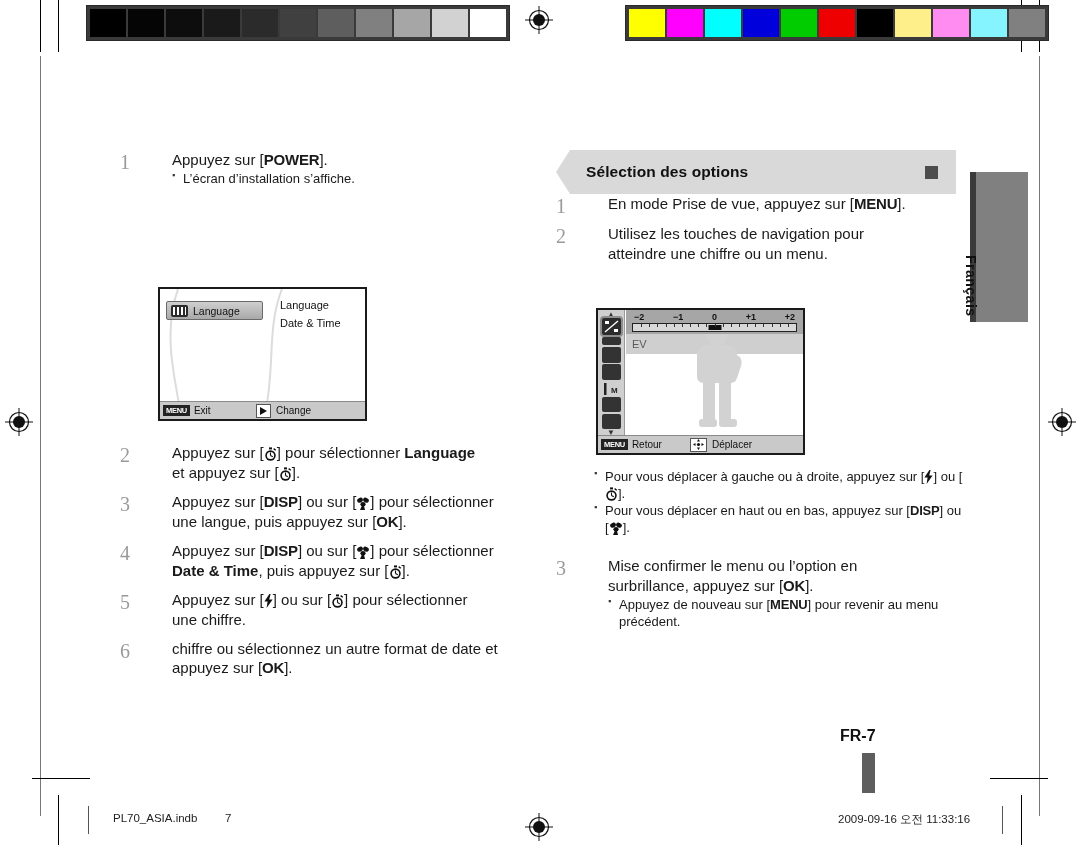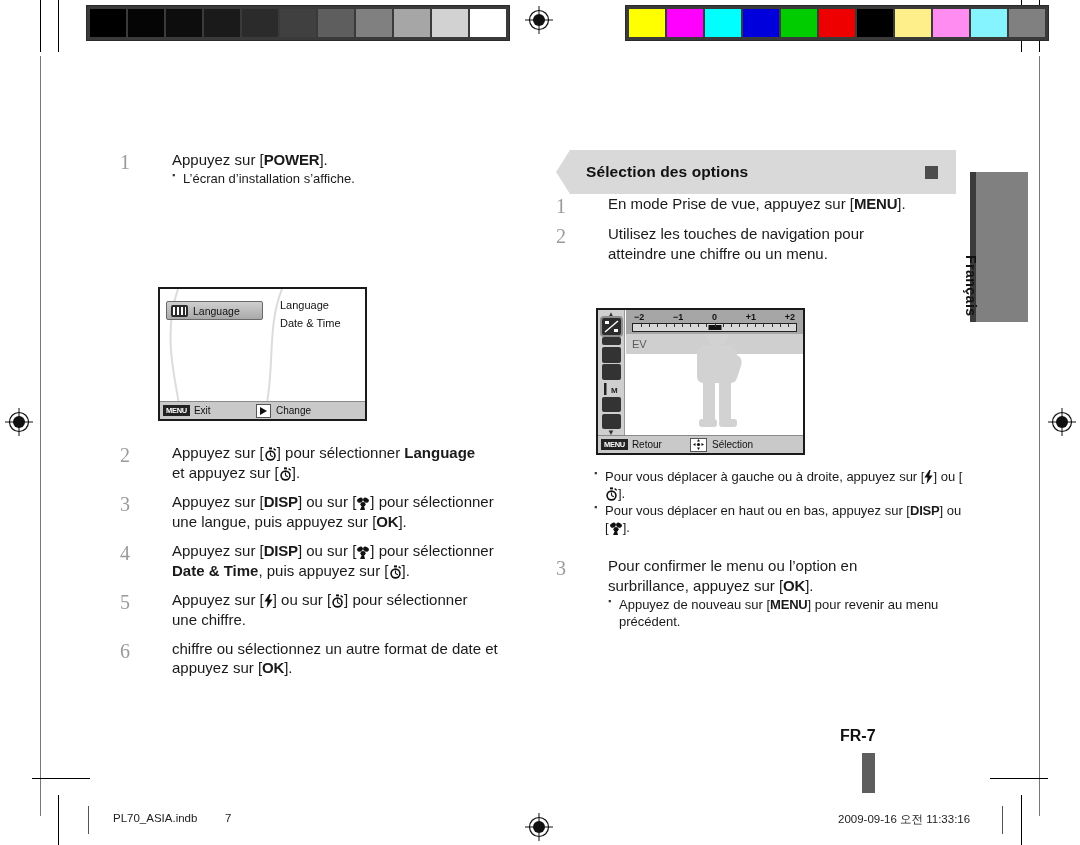--- a/index.html
+++ b/index.html
@@ -320,21 +320,21 @@
     <div class="lcdbar">
       <span class="menu-chip">MENU</span>
       <span>Retour</span>
       <span class="mid" style="left:92px;">
         <span class="whitebox" style="padding:0 2px;">
           <svg width="11" height="11" viewBox="0 0 11 11">
               <path d="M5.5 0 L7 2.5 H4 Z M5.5 11 L4 8.5 H7 Z M0 5.5 L2.5 4 V7 Z M11 5.5 L8.5 7 V4 Z" fill="#111"></path>
               <circle cx="5.5" cy="5.5" r="1.6" fill="#111"></circle>
             </svg>
         </span>
-        <span>Sélection</span>
+        <span>Déplacer</span>
       </span>
     </div>
   </div>
 
   <ul class="bullets" id="right-screen-bullets" style="position:absolute;left:594px;top:468px;width:370px;">
       <li>Pour vous déplacer à gauche ou à droite, appuyez sur [<span class="ki"><svg width="9" height="14" viewBox="0 0 9 14">
             <path d="M5.4 0 L0.4 7.6 H3.6 L2.6 14 L8.6 5.6 H5.2 L6.6 0 Z" fill="#111"></path>
           </svg></span>] ou [<span class="ki"><svg width="13" height="14" viewBox="0 0 13 14">
             <circle cx="6.5" cy="8.5" r="5.2" fill="#111"></circle>
             <circle cx="6.5" cy="8.5" r="3.6" fill="#fff"></circle>
@@ -347,21 +347,21 @@
             <ellipse cx="10" cy="3.2" rx="3" ry="2.3" fill="#111" transform="rotate(28 10 3.2)"></ellipse>
             <ellipse cx="7" cy="7.2" rx="2.6" ry="2.2" fill="#111"></ellipse>
             <path d="M6.2 8 L4 13 H9 L7.8 8 Z" fill="#111"></path>
           </svg></span>].</li>
     </ul>
 
   <ol class="steps" id="right-steps-bottom" style="position:absolute;left:556px;top:556px;width:400px;">
       <li>
         <div class="num">3</div>
         <div class="body">
-          <span class="line">Pour confirmer le menu ou l’option en</span>
+          <span class="line">Mise confirmer le menu ou l’option en</span>
           <span class="line">surbrillance, appuyez sur [<b class="k">OK</b>].</span>
           <ul class="bullets">
             <li>Appuyez de nouveau sur [<b class="k">MENU</b>] pour revenir au menu précédent.</li>
           </ul>
         </div>
       </li>
     </ol>
 
   <div id="lang-tab"></div>
   <div id="lang-label">Français</div>

